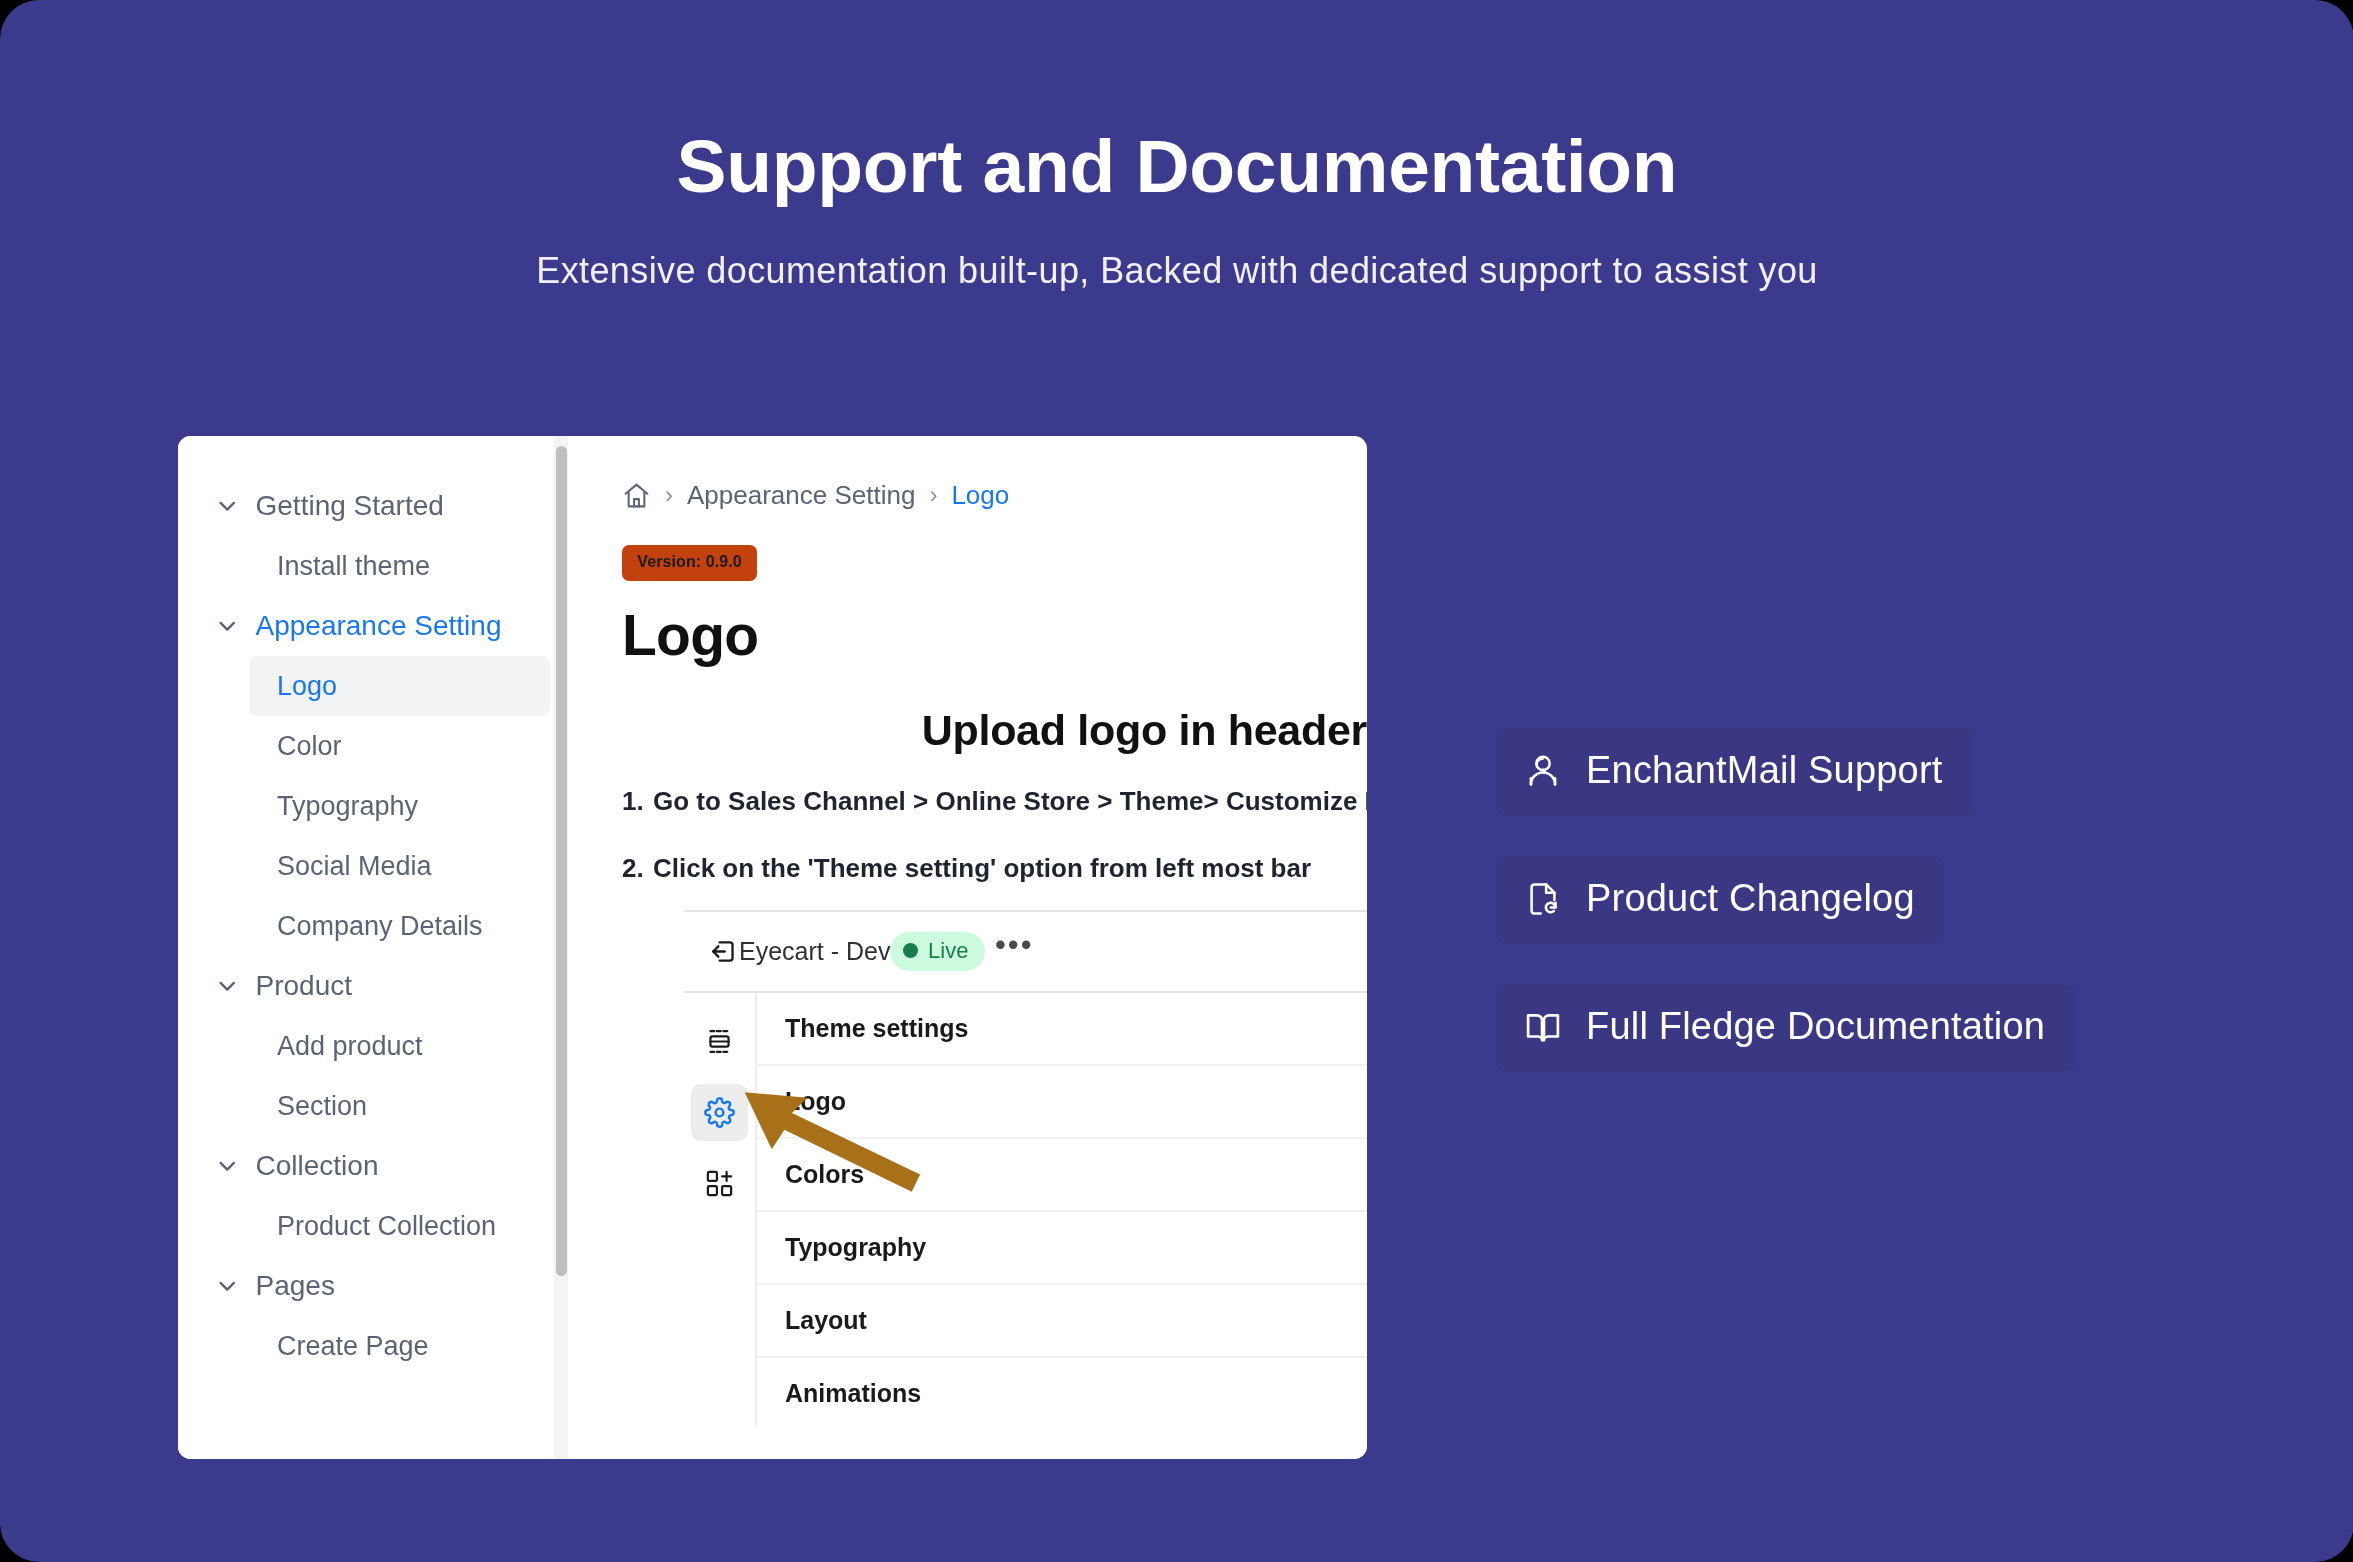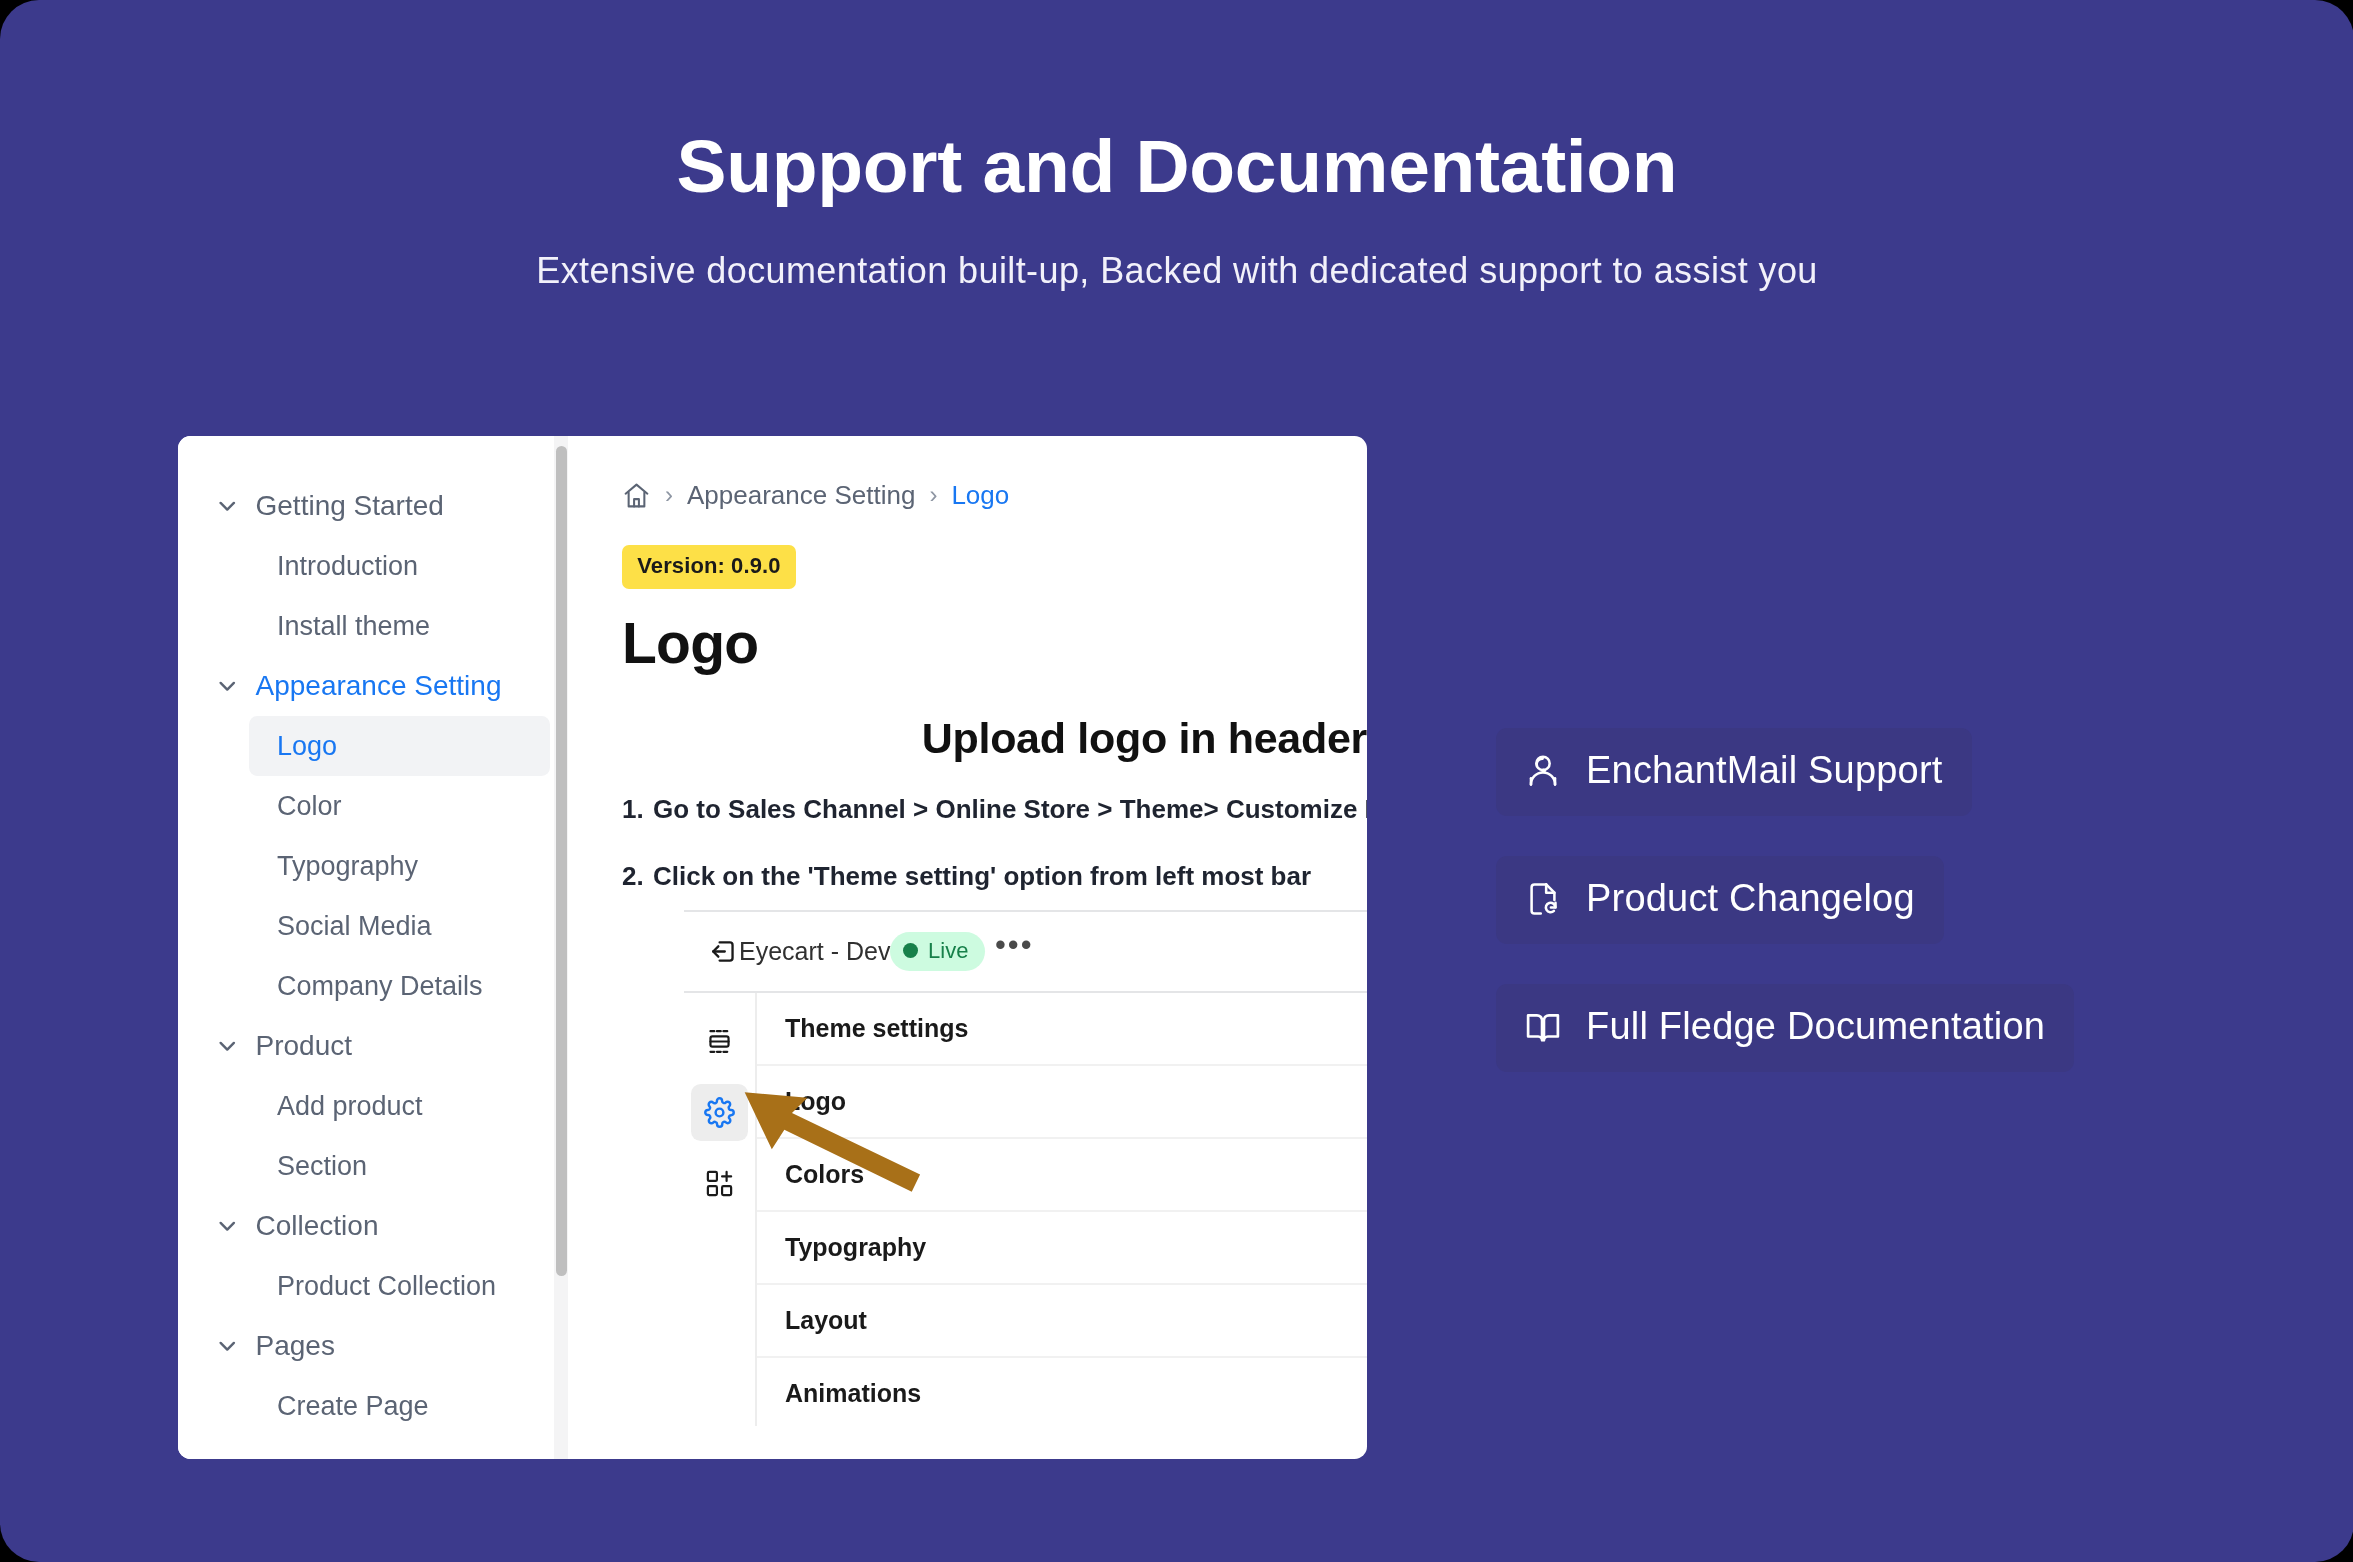--- a/index.html
+++ b/index.html
@@ -143,23 +143,23 @@
   }
   .bc-home svg { width: 29px; height: 29px; display: block; }
   .bc-sep { font-size: 24px; color: #8E96A3; }
   .bc-text { font-size: 26px; color: #5B6474; }
   .bc-text.current { color: #1877F2; }
 
   .version-badge {
     display: inline-block;
     margin-top: 31px;
     padding: 8.4px 15.3px 9.8px;
-    background: #fde047;
+    background: #c2410c;
     border-radius: 7px;
-    font-size: 22px;
+    font-size: 16px;
     font-weight: 700;
     color: #1A1A1A;
     letter-spacing: 0.1px;
   }
 
   .doc-h1 {
     margin-top: 21px;
     font-size: 57px;
     font-weight: 700;
     color: #111111;
@@ -325,23 +325,20 @@
 
     <div class="doc-sidebar">
 
       <div class="nav-group">
         <span class="nav-chevron">
           <svg viewBox="0 0 24 24" fill="none" stroke="#5B6474" stroke-width="2.2" stroke-linecap="round" stroke-linejoin="round">
               <polyline points="6 9 12 15 18 9"></polyline>
             </svg>
         </span>
         <span class="nav-group-label">Getting Started</span>
-      </div>
-      <div class="nav-item">
-        <span class="nav-item-label">Introduction</span>
       </div>
       <div class="nav-item">
         <span class="nav-item-label">Install theme</span>
       </div>
 
       <div class="nav-group">
         <span class="nav-chevron">
           <svg viewBox="0 0 24 24" fill="none" stroke="#5B6474" stroke-width="2.2" stroke-linecap="round" stroke-linejoin="round">
               <polyline points="6 9 12 15 18 9"></polyline>
             </svg>

